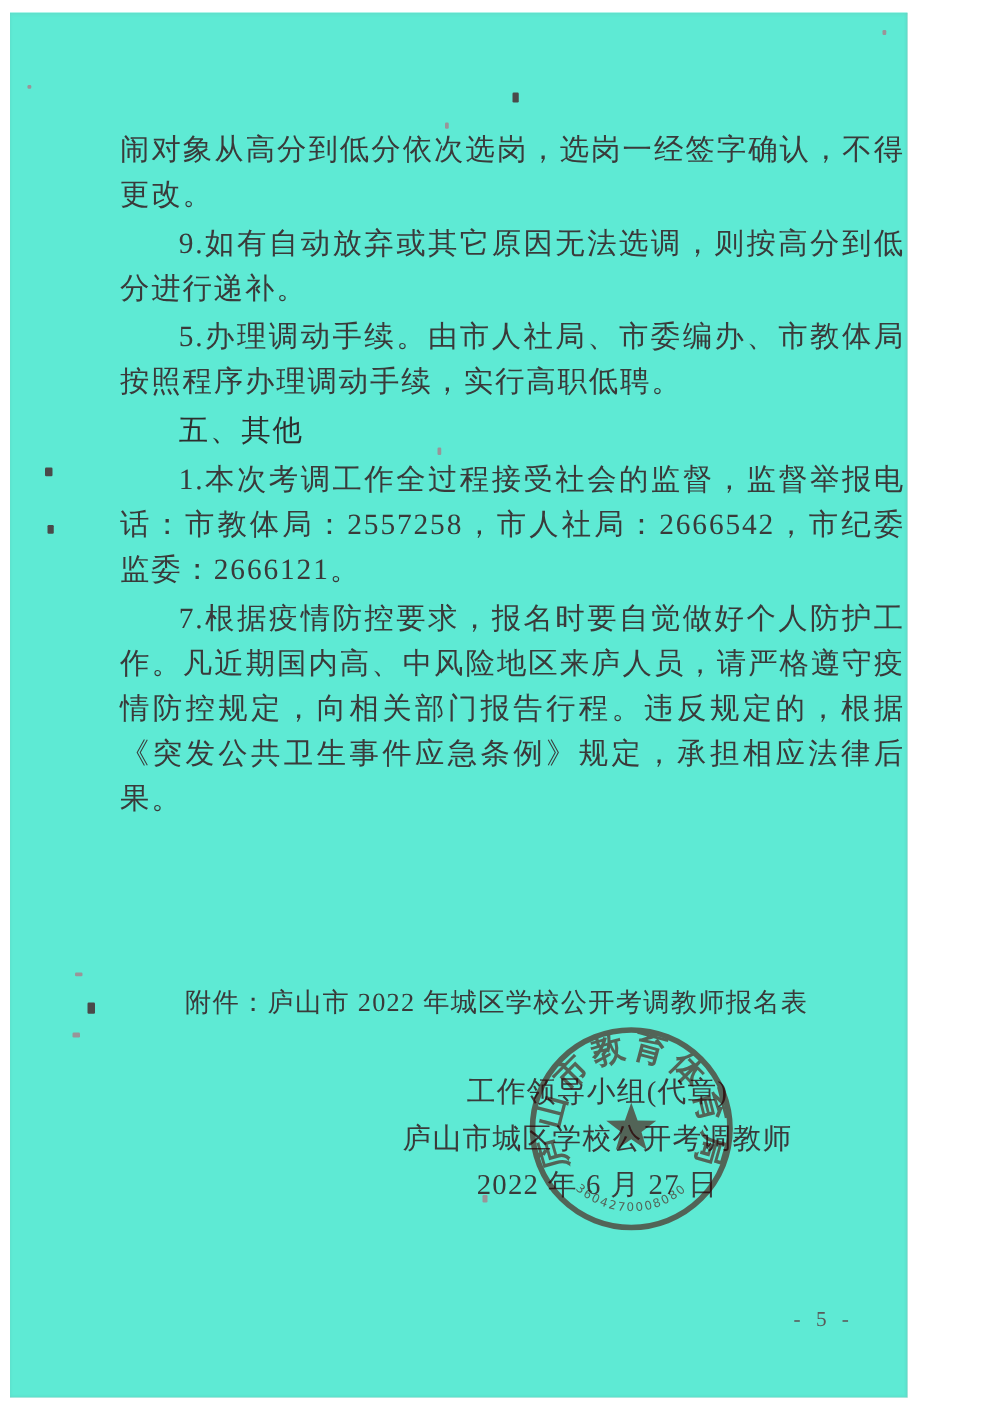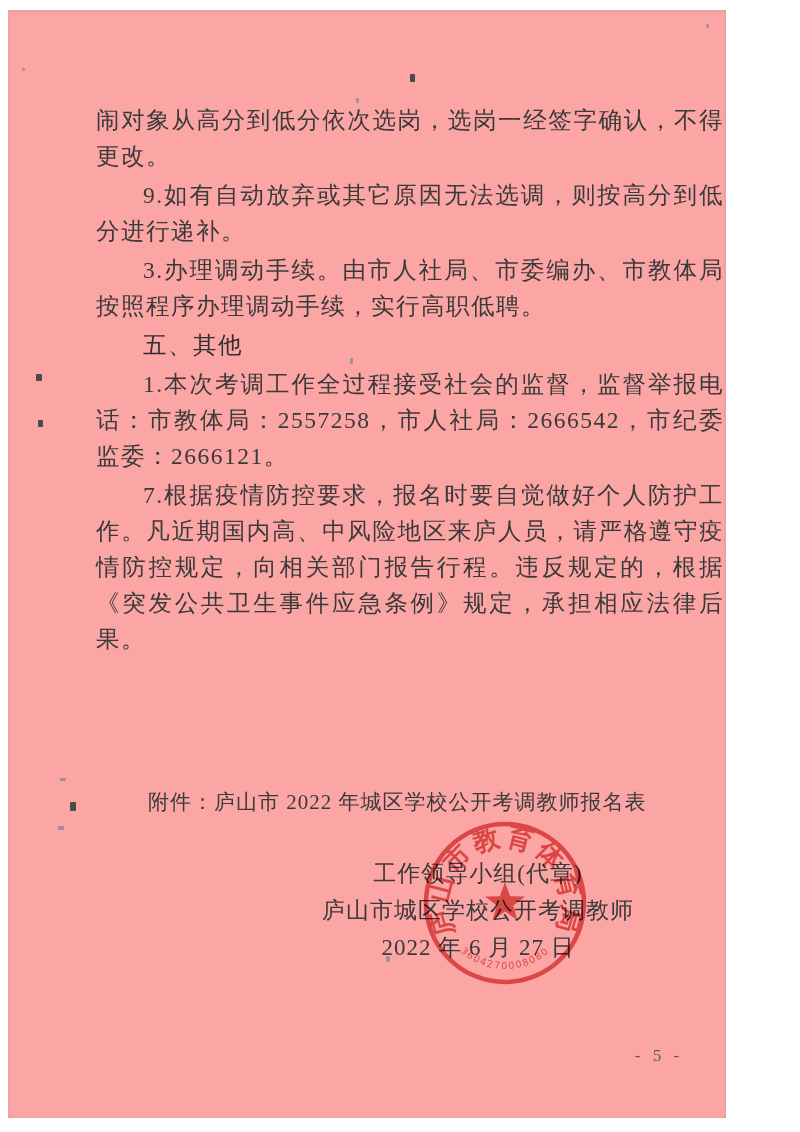--- a/index.html
+++ b/index.html
@@ -2,21 +2,21 @@
 <html><head>
 <meta charset="utf-8">
 <style>
   html,body{margin:0;padding:0;background:#ffffff;}
   .canvas{
     position:relative;width:800px;height:1132px;background:#ffffff;overflow:hidden;
     font-family:"Liberation Serif","DejaVu Serif",serif;
   }
   .paper{
     position:absolute;left:8px;top:10px;width:718px;height:1108px;
-    background:#fca5a5;
+    background:#5eead4;
     box-shadow:inset 0 1px 3px rgba(120,110,115,0.12), inset -1px -1px 2px rgba(120,110,115,0.08);
   }
   .content{
     position:absolute;left:88px;top:92px;width:628px;
     font-size:23.5px;line-height:36px;letter-spacing:1.5px;color:#3a3a3a;
     text-align:justify;
   }
   .content p{margin:0 0 3px 0;}
   .indent{text-indent:2em;}
   .section-heading{font-weight:normal;color:#2e2e2e;margin:2px 0 3px 0 !important;}
@@ -42,21 +42,21 @@
 </style>
 </head>
 <body>
 
 <div class="canvas">
   <div class="paper">
 
     <div class="content">
       <p>闹对象从高分到低分依次选岗，选岗一经签字确认，不得更改。</p>
       <p class="indent">9.如有自动放弃或其它原因无法选调，则按高分到低分进行递补。</p>
-      <p class="indent">3.办理调动手续。由市人社局、市委编办、市教体局按照程序办理调动手续，实行高职低聘。</p>
+      <p class="indent">5.办理调动手续。由市人社局、市委编办、市教体局按照程序办理调动手续，实行高职低聘。</p>
       <p class="indent section-heading">五、其他</p>
       <p class="indent">1.本次考调工作全过程接受社会的监督，监督举报电话：市教体局：2557258，市人社局：2666542，市纪委监委：2666121。</p>
       <p class="indent">7.根据疫情防控要求，报名时要自觉做好个人防护工作。凡近期国内高、中风险地区来庐人员，请严格遵守疫情防控规定，向相关部门报告行程。违反规定的，根据《突发公共卫生事件应急条例》规定，承担相应法律后果。</p>
     </div>
 
     <div class="attachment">附件：庐山市 2022 年城区学校公开考调教师报名表</div>
 
     <div class="signature">
       <div>工作领导小组(代章)</div>
       <div>庐山市城区学校公开考调教师</div>

